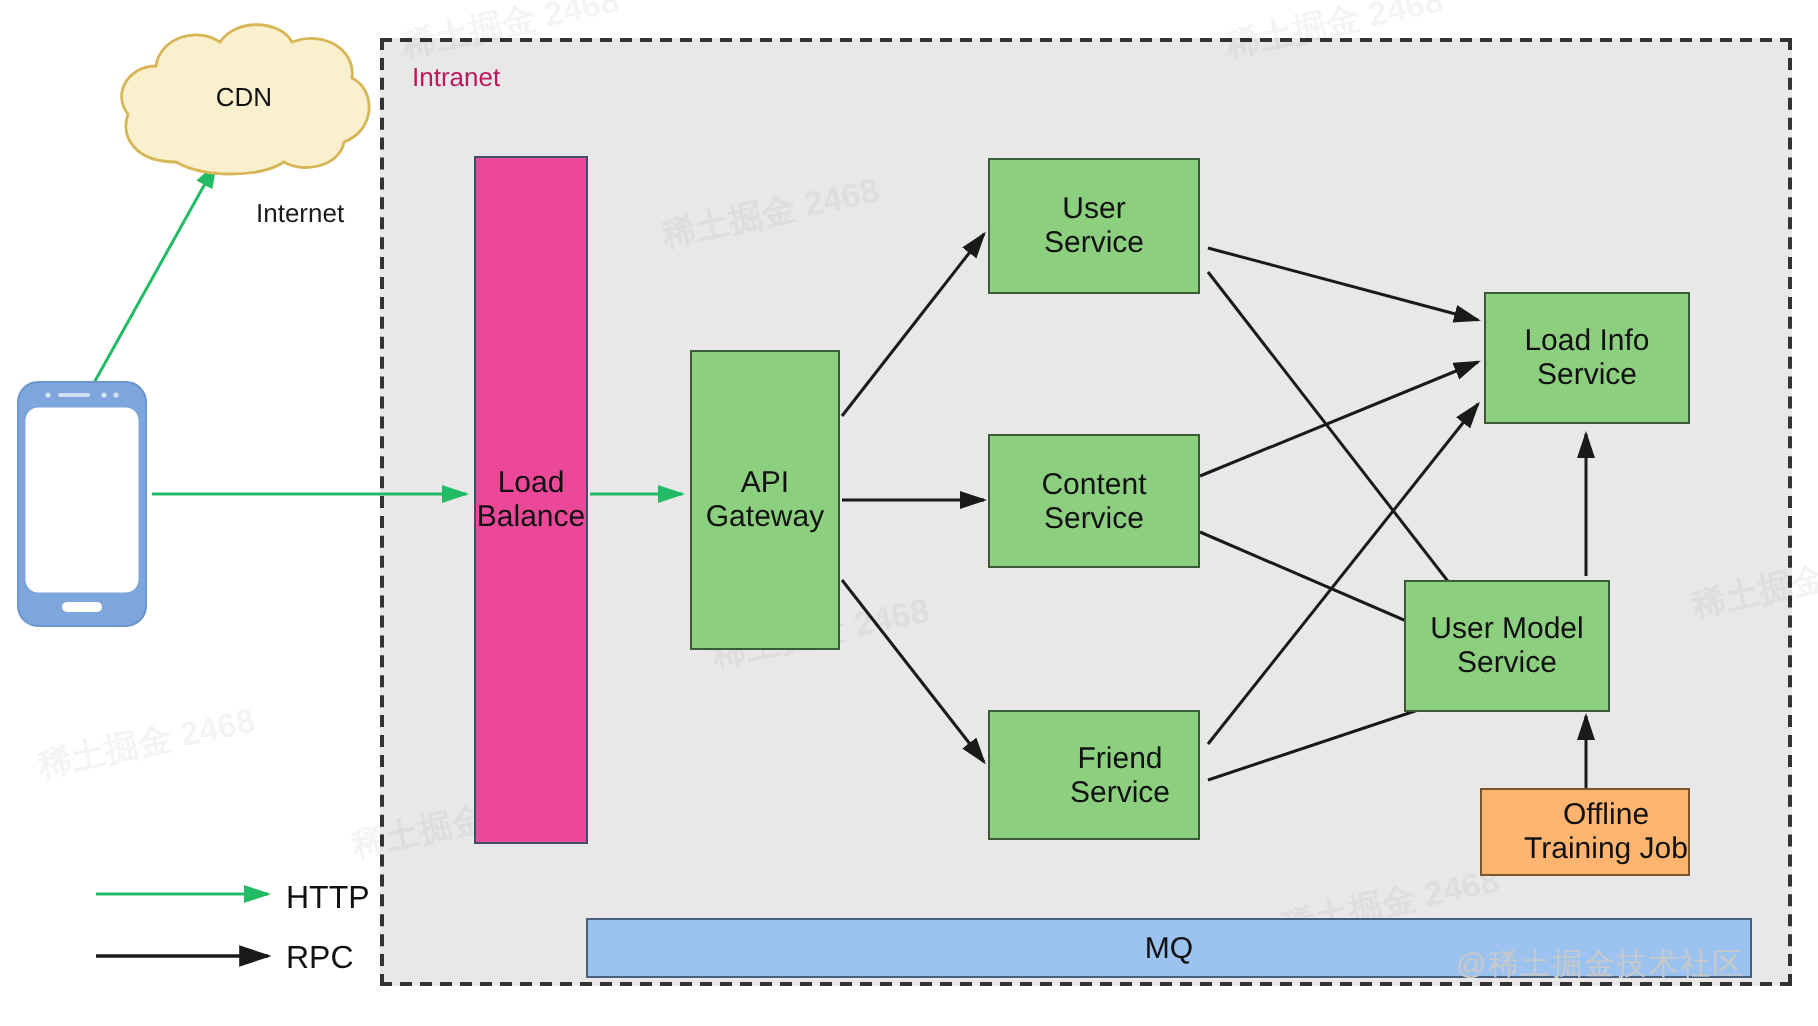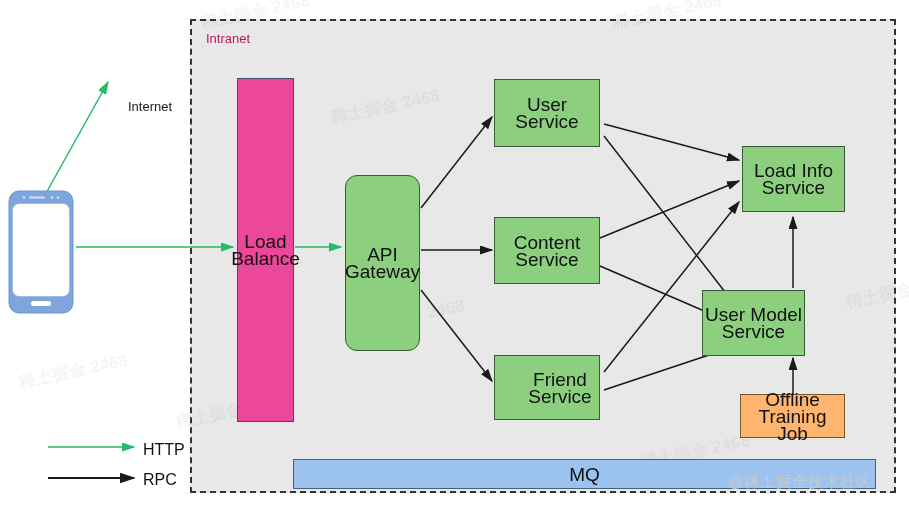--- a/index.html
+++ b/index.html
@@ -45,21 +45,21 @@
     white-space: nowrap;
   }
   
   .node {
     position: absolute;
     box-sizing: border-box;
     display: flex;
     align-items: center;
     justify-content: center;
     text-align: center;
-    font-size: 19px;
+    font-size: 15px;
     line-height: 17px;
     color: #111111;
     border: 1.4px solid #3a3a3a;
   }
   .node-green  { background: #8CD07F; border-color: #3a5a38; }
   .node-blue   { background: #ec4899; border-color: #40506b; }
   .node-lblue  { background: #9CC3F0; border-color: #46607e; }
   .node-orange { background: #FFB570; border-color: #7a5628; }
 
   .node span { display: block; }
@@ -183,41 +183,49 @@
     <line x1="604" y1="390" x2="739" y2="345" stroke="#1a1a1a" stroke-width="1.5" marker-end="url(#arrow-black)"></line>
 
     <line x1="793" y1="288" x2="793" y2="217" stroke="#1a1a1a" stroke-width="1.5" marker-end="url(#arrow-black)"></line>
 
     <line x1="793" y1="394" x2="793" y2="358" stroke="#1a1a1a" stroke-width="1.5" marker-end="url(#arrow-black)"></line>
 
     <line x1="48" y1="447" x2="134" y2="447" stroke="#22bb66" stroke-width="1.5" marker-end="url(#arrow-green)"></line>
     <line x1="48" y1="478" x2="134" y2="478" stroke="#1a1a1a" stroke-width="1.8" marker-end="url(#arrow-black)"></line>
   </svg>
 
+  <div class="cloud-wrap">
+    <svg width="136" height="80" viewBox="0 0 136 80">
+      <path d="M34,70 C14,70 6,58 10,46 C2,36 10,22 24,22 C26,8 44,2 56,10
+               C64,-2 86,-1 92,10 C108,4 124,14 122,28 C134,34 134,54 118,60
+               C116,72 98,76 88,70 C76,78 48,78 34,70 Z" fill="#FAF0CD" stroke="#D6B656" stroke-width="1.4"></path>
+    </svg>
+    <div class="cloud-label">CDN</div>
+  </div>
 
   <div class="phone-wrap">
     <svg width="66" height="124" viewBox="0 0 66 124">
       <rect x="1" y="1" width="64" height="122" rx="10" ry="10" fill="#7EA6DC" stroke="#6C95CC" stroke-width="1"></rect>
       <rect x="5" y="14" width="56" height="92" rx="6" ry="6" fill="#ffffff" stroke="#ffffff" stroke-width="0.5"></rect>
       <circle cx="16" cy="7.5" r="1.3" fill="#cfe0f5"></circle>
       <rect x="21" y="6.5" width="16" height="2" rx="1" fill="#cfe0f5"></rect>
       <circle cx="44" cy="7.5" r="1.3" fill="#cfe0f5"></circle>
       <circle cx="50" cy="7.5" r="1.3" fill="#cfe0f5"></circle>
       <rect x="23" y="111" width="20" height="5" rx="2.5" fill="#ffffff"></rect>
     </svg>
   </div>
 
   <div class="node node-blue" style="left:237px; top:78px; width:57px; height:344px;">
     <div>
       <span>Load</span>
       <span>Balance</span>
     </div>
   </div>
 
-  <div class="node node-green" style="left:345px; top:175px; width:75px; height:176px;border-radius:12px;">
+  <div class="node node-green" style="left:345px; top:175px; width:75px; height:150px;">
     <div>
       <span>API</span>
       <span>Gateway</span>
     </div>
   </div>
 
   <div class="node node-green" style="left:494px; top:79px; width:106px; height:68px;">
     <div>
       <span>User</span>
       <span>Service</span>

